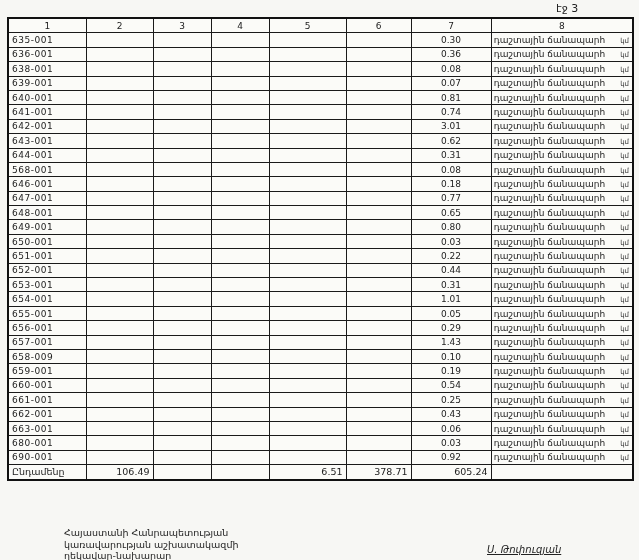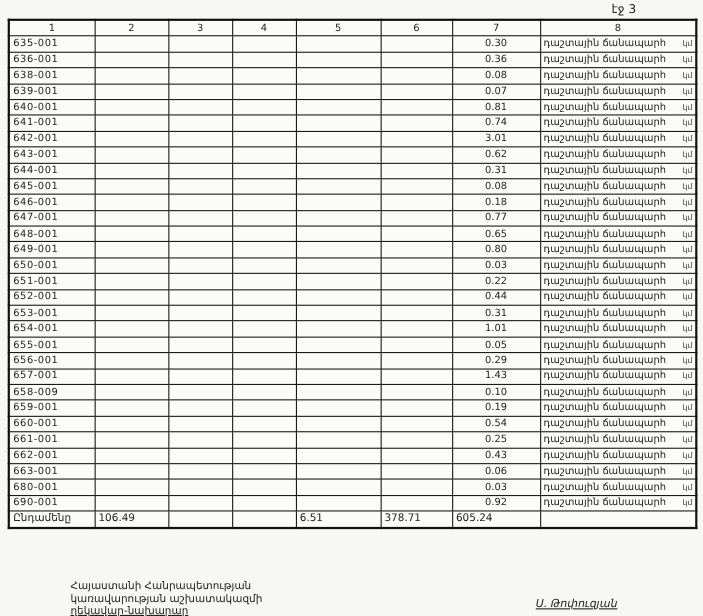--- a/index.html
+++ b/index.html
@@ -41,26 +41,26 @@
     font-weight: normal;
     white-space: nowrap;
     overflow: hidden;
     color: #222;
   }
   table.sheet { border: 2px solid #111; }
   th.colnum { text-align: center; font-size: 10px; height: 12px; }
   td.cell-id { text-align: left; letter-spacing: 0.5px; }
   td.cell-val7 { text-align: center; padding-right: 18px; }
   td.cell-road { padding-left: 4px; }
-  .road-wrap { display: flex; justify-content: center; align-items: baseline; gap: 13px; }
+  .road-wrap { display: flex; justify-content: flex-end; align-items: baseline; gap: 13px; }
   .road-text { font-size: 9px; }
   .unit-text { font-size: 7px; color: #333; padding-left: 2px; }
   tr.total-row td { font-size: 9.5px; }
   td.total-label { text-align: left; padding-left: 4px; }
-  td.total-val { text-align: left; margin-left: 20px; }
+  td.total-val { text-align: right; margin-left: 20px; }
   .footer {
     position: absolute;
     top: 527px;
     left: 64px;
     font-size: 9.5px;
     line-height: 11.5px;
     color: #222;
   }
   .footer .line3 { text-decoration: underline; }
   .signature {
@@ -233,21 +233,21 @@
           <td></td>
           <td class="cell-val7">0.31</td>
           <td class="cell-road">
             <span class="road-wrap">
               <span class="road-text">դաշտային ճանապարհ</span>
               <span class="unit-text">կմ</span>
             </span>
           </td>
         </tr>
         <tr>
-          <td class="cell-id">645-001</td>
+          <td class="cell-id">568-001</td>
           <td></td>
           <td></td>
           <td></td>
           <td></td>
           <td></td>
           <td class="cell-val7">0.08</td>
           <td class="cell-road">
             <span class="road-wrap">
               <span class="road-text">դաշտային ճանապարհ</span>
               <span class="unit-text">կմ</span>

